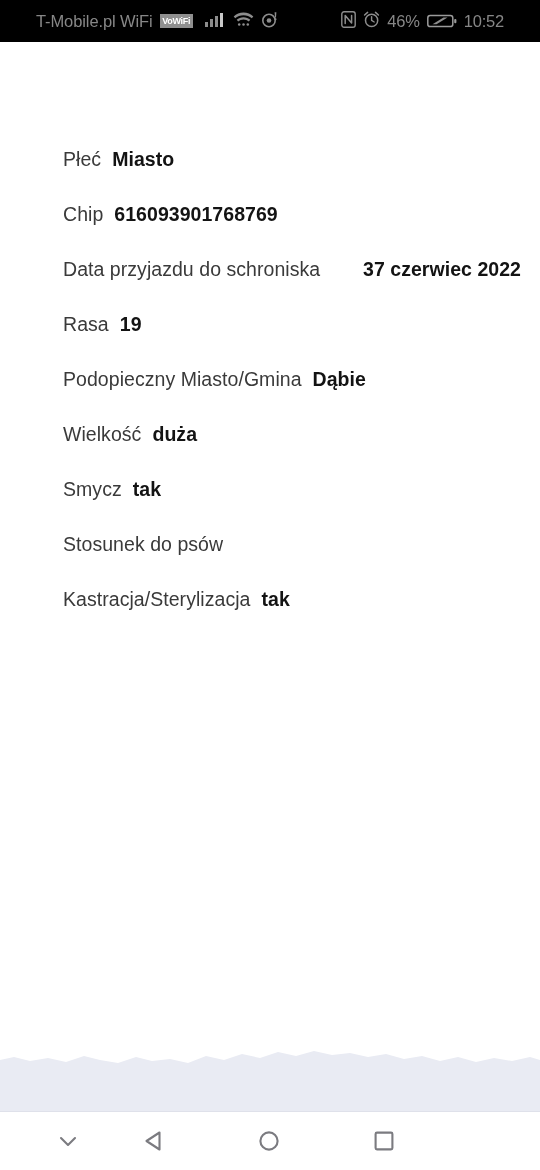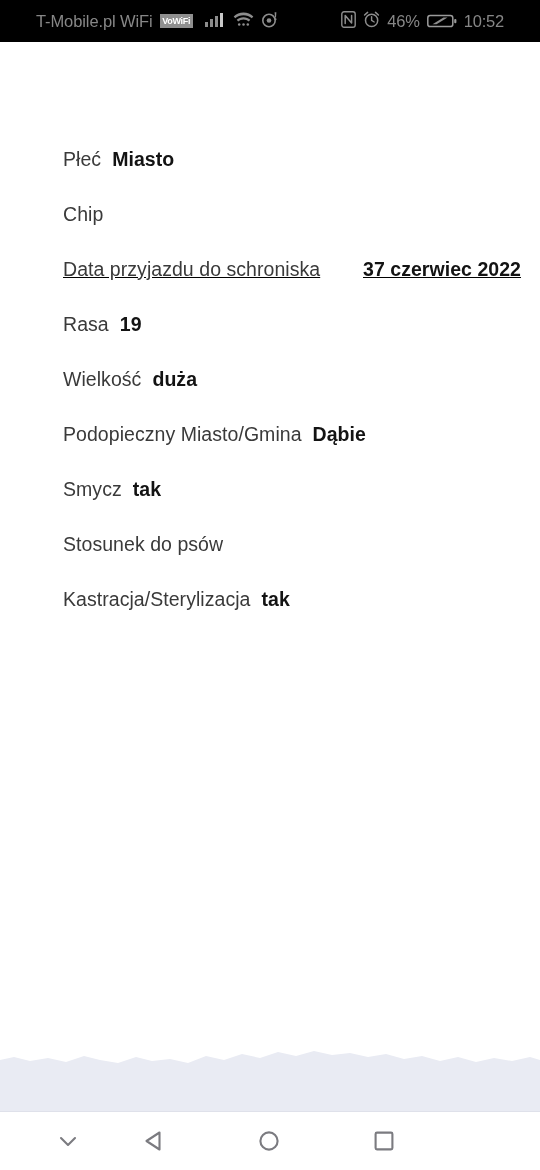--- a/index.html
+++ b/index.html
@@ -115,21 +115,20 @@
     color: #131313;
     font-weight: bold;
     line-height: 30px;
     letter-spacing: 0.05px;
     margin-left: 11px;
     white-space: nowrap;
   }
   
   .row.wrap {
     align-items: flex-start;
-    text-decoration: underline;
   }
   .row.wrap .row-label {
     white-space: normal;
     width: 270px;
     flex: 0 0 270px;
   }
   .row.wrap .row-value {
     white-space: normal;
     margin-left: 30px;
     width: 160px;
@@ -257,42 +256,43 @@
   <div class="content">
     <div class="rows">
 
       <div class="row">
         <span class="row-label">Płeć</span>
         <span class="row-value">Miasto</span>
       </div>
 
       <div class="row">
         <span class="row-label">Chip</span>
+        <span class="row-value">616093901768769</span>
       </div>
 
 
 
       <div class="row wrap">
         <span class="row-label">Data przyjazdu do schroniska</span>
         <span class="row-value">37 czerwiec 2022</span>
       </div>
 
       <div class="row">
         <span class="row-label">Rasa</span>
         <span class="row-value">19</span>
       </div>
 
       <div class="row">
+        <span class="row-label">Podopieczny Miasto/Gmina</span>
+        <span class="row-value">Dąbie</span>
+      </div>
+
+      <div class="row">
         <span class="row-label">Wielkość</span>
         <span class="row-value">duża</span>
-      </div>
-
-      <div class="row">
-        <span class="row-label">Podopieczny Miasto/Gmina</span>
-        <span class="row-value">Dąbie</span>
       </div>
 
       <div class="row">
         <span class="row-label">Smycz</span>
         <span class="row-value">tak</span>
       </div>
 
       <div class="row">
         <span class="row-label">Stosunek do psów</span>
       </div>

